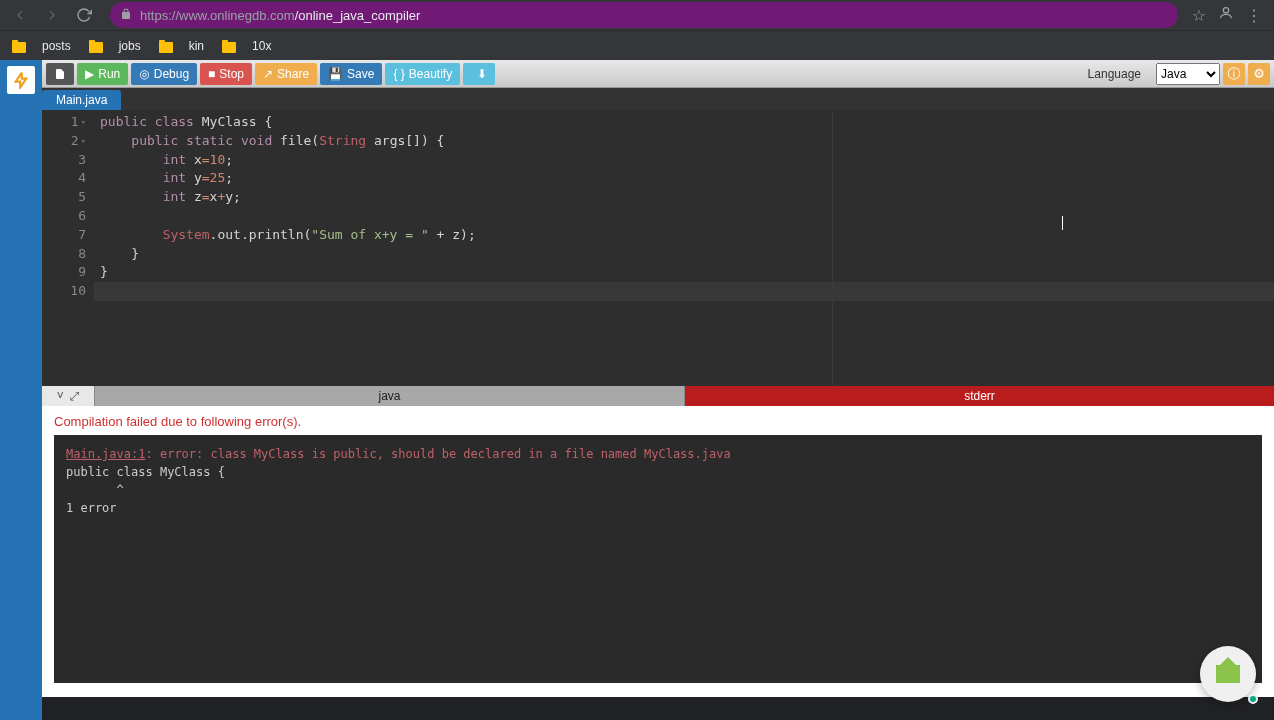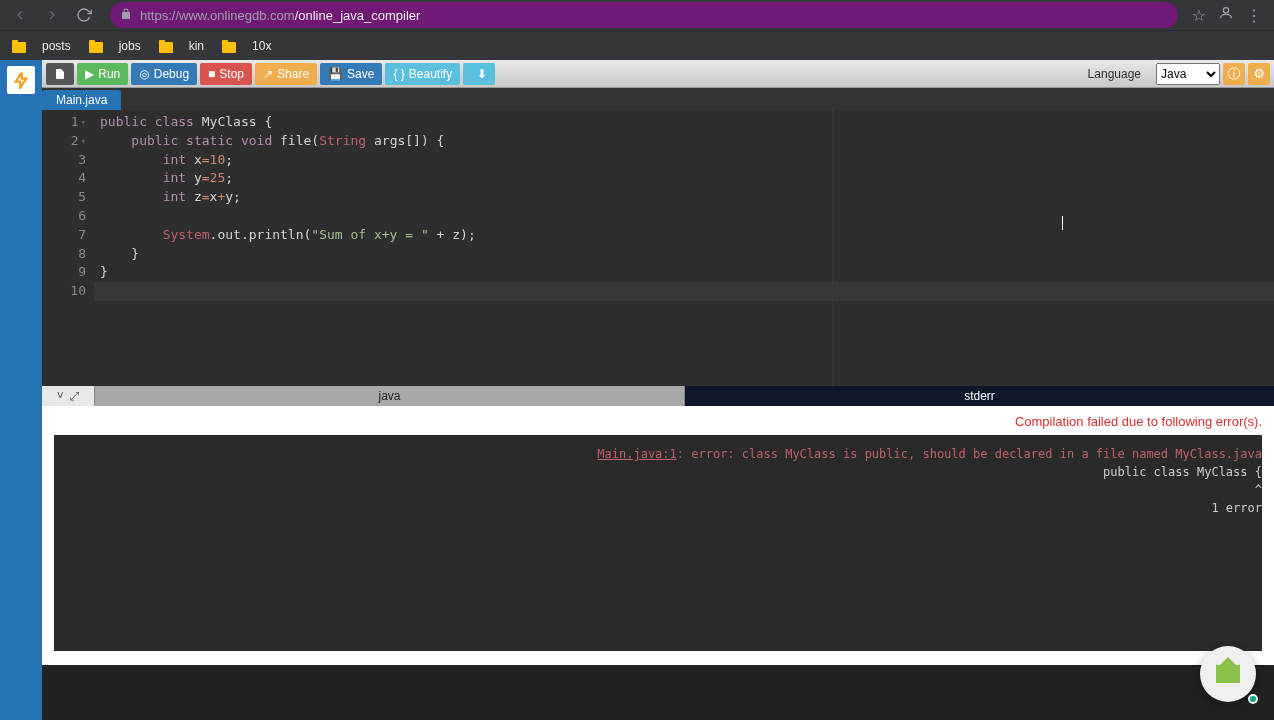--- a/index.html
+++ b/index.html
@@ -54,26 +54,26 @@
 .kw-orange { color: #d08770; }
 .kw-red { color: #bf616a; }
 .str { color: #a3be8c; }
 .num { color: #d08770; }
 .editor-divider { position: absolute; left: 790px; top: 0; bottom: 0; width: 1px; background: #3a3a3a; }
 .cursor-blip { position: absolute; left: 1020px; top: 106px; width: 1px; height: 14px; background: #fff; }
 .active-line { background: #383838; position: absolute; left: 52px; right: 0; height: 18.8px; top: 172px; }
 
 .bottom-tabs { height: 20px; display: flex; background: #6f6f6f; font-size: 12px; }
 .btab-controls { width: 52px; background: #e8e8e8; display: flex; align-items: center; justify-content: center; gap: 6px; color: #555; }
-.btab { flex: 1; display: flex; align-items: center; justify-content: center; color: #fff; background: #0f172a; border-left: 1px solid #888; }
+.btab { flex: 1; display: flex; align-items: center; justify-content: center; color: #fff; background: #b91c1c; border-left: 1px solid #888; }
 .btab.active { background: #a8a8a8; color: #222; }
 
-.output-panel { background: #fff; padding: 8px 12px; text-align: right; }
+.output-panel { background: #fff; padding: 8px 12px; }
 .error-msg { color: #d32f2f; font-size: 13px; }
-.console-box { background: #2a2a2a; margin: 6px 0; padding: 10px 0; font-family: 'Consolas', monospace; font-size: 12px; color: #ccc; height: 216px; line-height: 18px; white-space: pre; }
+.console-box { background: #2a2a2a; margin: 6px 0; padding: 10px 12px; font-family: 'Consolas', monospace; font-size: 12px; color: #ccc; height: 248px; line-height: 18px; white-space: pre; }
 .err-file { color: #bf616a; text-decoration: underline; }
 .err-text { color: #bf616a; }
 
 .chat-bubble { position: fixed; right: 18px; bottom: 18px; width: 56px; height: 56px; background: #f0f0f0; border-radius: 50%; display: flex; align-items: center; justify-content: center; box-shadow: 0 2px 10px rgba(0,0,0,0.3); }
 .chat-icon { width: 24px; height: 18px; background: #8bc34a; position: relative; }
 .chat-icon:before { content:''; position: absolute; top: -8px; left: 4px; right: 4px; height: 8px; background: #8bc34a; clip-path: polygon(0 100%, 50% 0, 100% 100%); }
 .chat-dot { position: absolute; right: -2px; bottom: -2px; width: 10px; height: 10px; background: #0a8; border-radius: 50%; border: 2px solid #f0f0f0; }
 </style>
 </head>
 <body>

